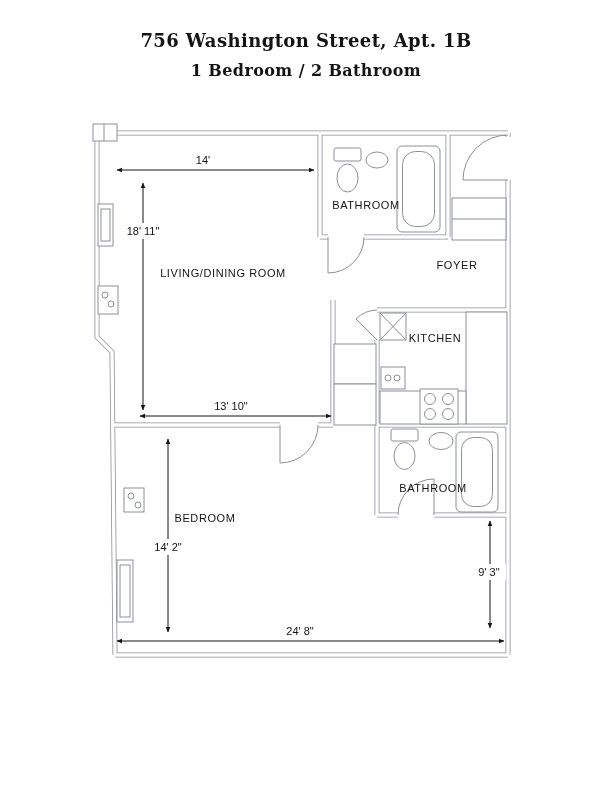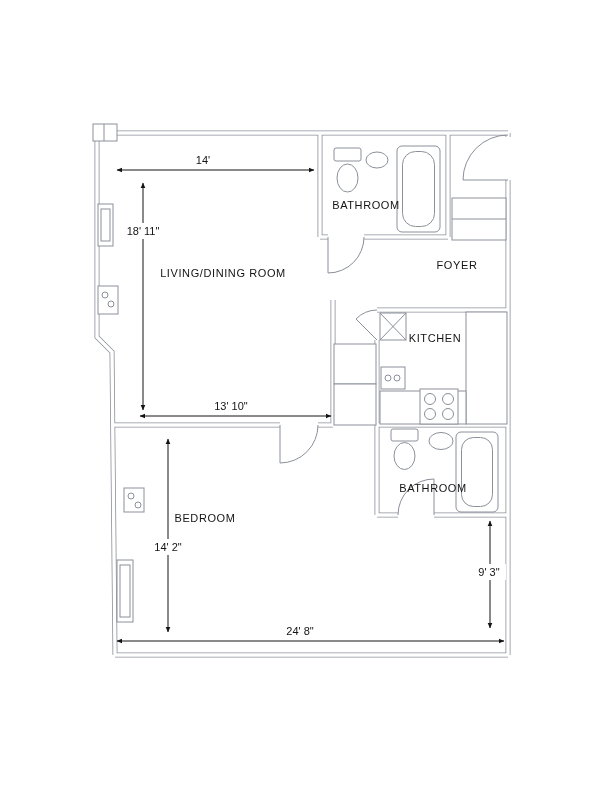--- a/index.html
+++ b/index.html
@@ -19,20 +19,24 @@
   .thin { fill:none; stroke:#8b9099; stroke-width:1; }
   .fix  { fill:#ffffff; stroke:#8b9099; stroke-width:1; }
   .dim  { stroke:#141414; stroke-width:1; }
   .bg   { fill:#ffffff; stroke:none; }
 </style>
 </head>
 <body>
 
 <div class="page">
 
+  <div class="header">
+    <div class="title">756 Washington Street, Apt. 1B</div>
+    <div class="subtitle">1 Bedroom / 2 Bathroom</div>
+  </div>
 
   <svg class="plan" viewBox="0 0 612 792">
     <defs>
       <marker id="arr" viewBox="0 0 10 10" refX="7.5" refY="5" markerWidth="7" markerHeight="7" orient="auto-start-reverse">
         <path d="M0,1.5 L8,5 L0,8.5 Z" fill="#141414"></path>
       </marker>
     </defs>
 
     <g>
       <path class="wall-gray" d="M97,133 H508 M508,133 V137 M508,180 V655 M115,655 H508 M97,133 V337 L112,352 L115,655

